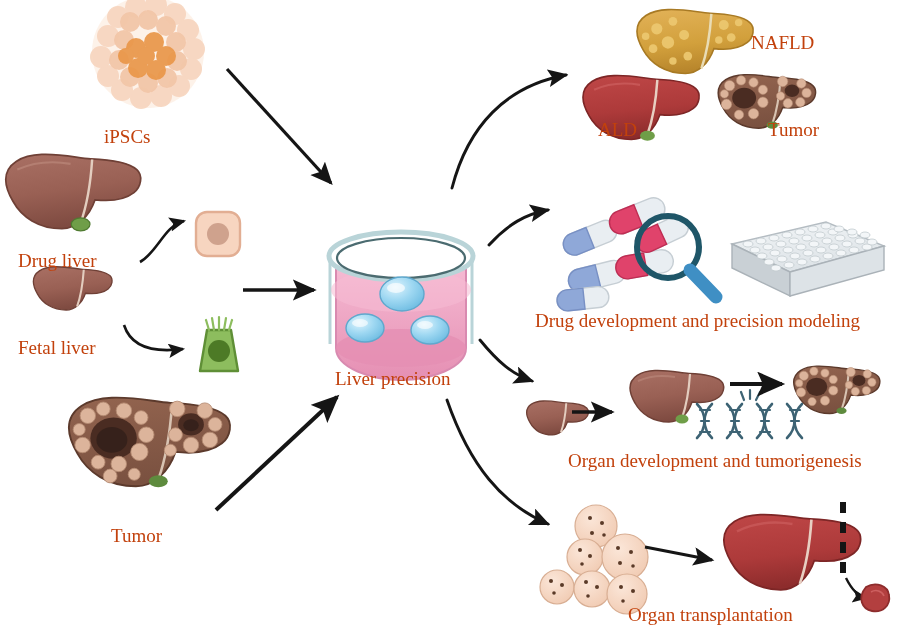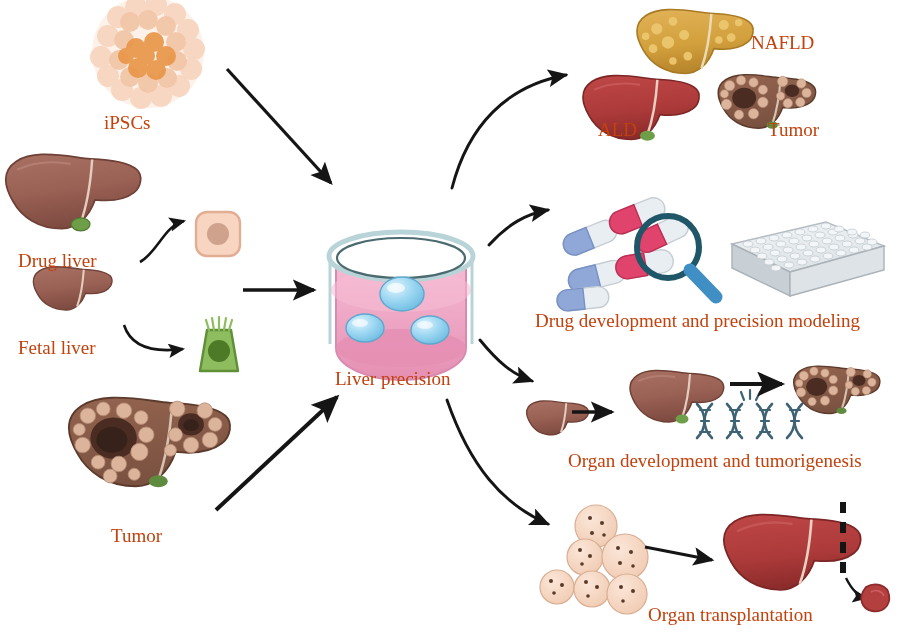--- a/index.html
+++ b/index.html
@@ -489,36 +489,36 @@
     <g>
       <path d="M846,578 C853,592 860,597 866,598" fill="none" stroke="#151515" stroke-width="2.4" marker-end="url(#ahs)"></path>
     </g>
 
     <g>
       <path d="M866,587 C876,581 888,586 889,595 C891,606 882,613 872,611 C862,609 857,598 866,587 Z" fill="#b33f3f" stroke="#8d2c2c" stroke-width="1.8"></path>
       <path d="M871,592 C876,589 882,591 884,596" fill="none" stroke="#cd6060" stroke-width="1.6"></path>
     </g>
   </svg>
 
-  <div class="lbl" style="left:104px; top:113px;">iPSCs</div>
+  <div class="lbl" style="left:104px; top:127px;">iPSCs</div>
 
   <div class="lbl" style="left:18px; top:251px;">Drug liver</div>
 
   <div class="lbl" style="left:18px; top:338px;">Fetal liver</div>
 
   <div class="lbl" style="left:111px; top:526px;">Tumor</div>
 
   <div class="lbl" style="left:335px; top:369px;">Liver precision</div>
 
   <div class="lbl" style="left:751px; top:33px;">NAFLD</div>
 
   <div class="lbl" style="left:598px; top:120px;">ALD</div>
 
   <div class="lbl" style="left:768px; top:120px;">Tumor</div>
 
 
   <div class="lbl" style="left:535px; top:311px;">Drug development and precision modeling</div>
 
   <div class="lbl" style="left:568px; top:451px;">Organ development and tumorigenesis</div>
 
-  <div class="lbl" style="left:648px; top:605px;">Organ transplantation</div>
+  <div class="lbl" style="left:628px; top:605px;">Organ transplantation</div>
 
 </div>
 
 </body></html>

